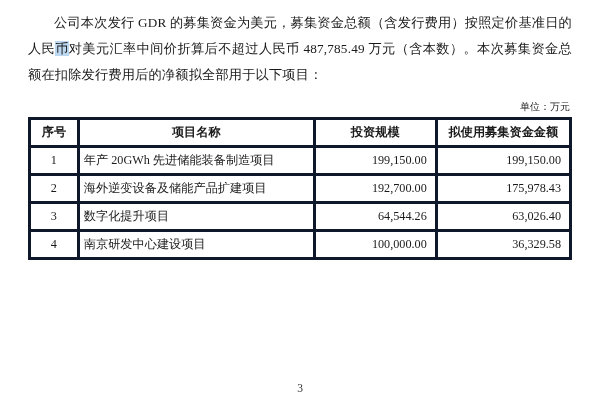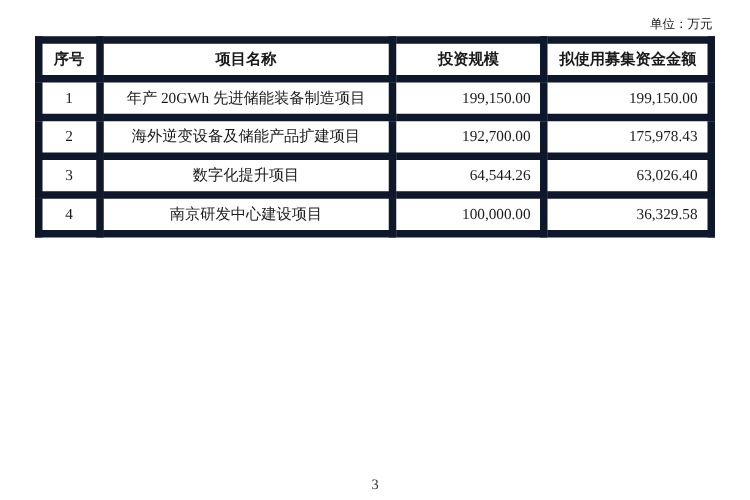--- a/index.html
+++ b/index.html
@@ -45,37 +45,37 @@
     margin: 2px 0 3px 0;
     padding-right: 2px;
   }
   table.fund-table {
     width: 100%;
     border-collapse: collapse;
     table-layout: fixed;
   }
   table.fund-table th,
   table.fund-table td {
-    border: 6px solid #0f172a;
+    border: 3px solid #0f172a;
     font-size: 12.2px;
     padding: 4px 4px;
     height: 22px;
     box-sizing: border-box;
   }
   table.fund-table th {
     text-align: center;
     font-weight: bold;
   }
   .col-no {
     width: 48px;
     text-align: center;
   }
   .col-name {
     width: 232px;
-    text-align: center;
+    text-align: left;
   }
   .col-scale {
     width: 120px;
     text-align: right;
     padding-right: 8px !important;
   }
   .col-raise {
     width: 132px;
     text-align: right;
     padding-right: 8px !important;
@@ -98,20 +98,21 @@
     background: #ffffff;
   }
 </style>
 </head>
 <body>
 
 <div class="page">
   <div class="topline"></div>
 
 
+  <p class="para"><span class="indent"></span><span>公司本次发行 GDR 的募集资金为美元，募集资金总额（含发行费用）按照</span><span>定价基准日的人民</span><span class="highlight">币</span><span>对美元汇率中间价折算后不超过人民币 487,785.49 万元（含</span><span>本数）。本次募集资金总额在扣除发行费用后的净额拟全部用于以下项目：</span></p>
 
   <div class="unit-line">单位：万元</div>
 
   <table class="fund-table">
     <thead>
       <tr>
         <th class="col-no">序号</th>
         <th class="col-name">项目名称</th>
         <th class="col-scale" style="text-align:center;padding-right:4px !important;">投资规模</th>
         <th class="col-raise" style="text-align:center;padding-right:4px !important;">拟使用募集资金金额</th>

